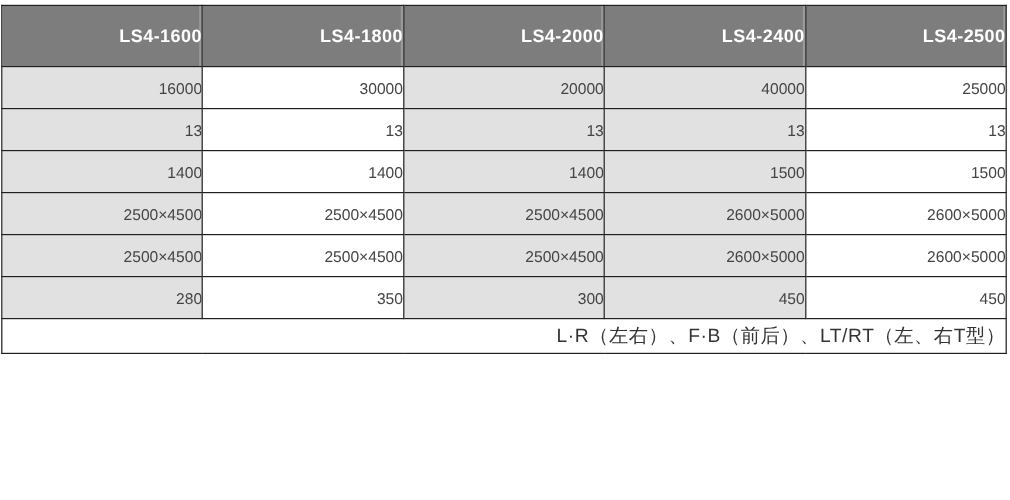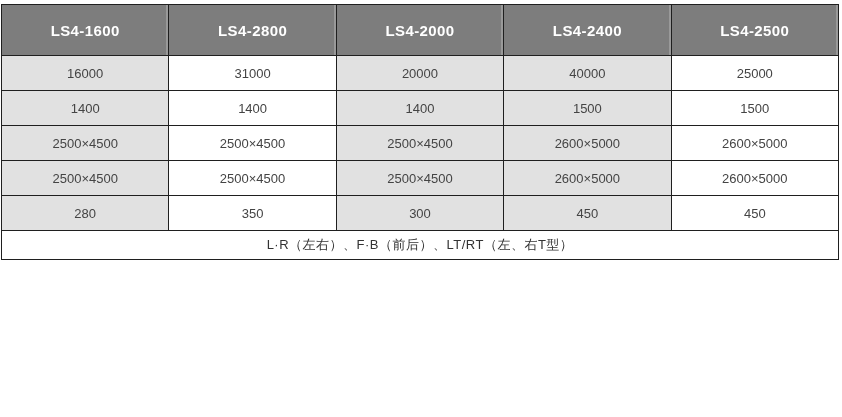--- a/index.html
+++ b/index.html
@@ -15,21 +15,21 @@
     padding: 4px 3px 0 1px;
   }
   table.spec {
     border-collapse: collapse;
     table-layout: fixed;
     width: 838px;
   }
   table.spec th,
   table.spec td {
     border: 1px solid var(--border, #1f1f1f);
-    text-align: center;
+    text-align: right;
     vertical-align: middle;
     padding: 0;
     overflow: hidden;
     white-space: nowrap;
   }
   table.spec th {
     background: var(--header-bg, #7d7d7d);
     color: var(--header-text, #ffffff);
     font-size: 15px;
     font-weight: 700;
@@ -45,45 +45,52 @@
     height: 34px;
     margin-left: 37px;
   }
   table.spec td.shaded {
     background: var(--cell-shaded-bg, #e1e1e1);
   }
   table.spec td.footer-cell {
     height: 28px;
     background: #ffffff;
     color: #333333;
-    font-size: 13px;
+    font-size: 16px;
     letter-spacing: 0.5px;
   }
 </style>
 </head>
 <body>
 
 <div class="wrap">
   <table class="spec">
     <thead>
       <tr>
           <th>LS4-1600</th>
-          <th>LS4-2800</th>
+          <th>LS4-1800</th>
           <th>LS4-2000</th>
           <th>LS4-2400</th>
           <th>LS4-2500</th>
         </tr>
     </thead>
     <tbody>
         <tr>
           <td class="shaded">16000</td>
-          <td>31000</td>
+          <td>30000</td>
           <td class="shaded">20000</td>
           <td class="shaded">40000</td>
           <td>25000</td>
+        </tr>
+        <tr>
+          <td class="shaded">13</td>
+          <td>13</td>
+          <td class="shaded">13</td>
+          <td class="shaded">13</td>
+          <td>13</td>
         </tr>
         <tr>
           <td class="shaded">1400</td>
           <td>1400</td>
           <td class="shaded">1400</td>
           <td class="shaded">1500</td>
           <td>1500</td>
         </tr>
         <tr>
           <td class="shaded">2500×4500</td>

